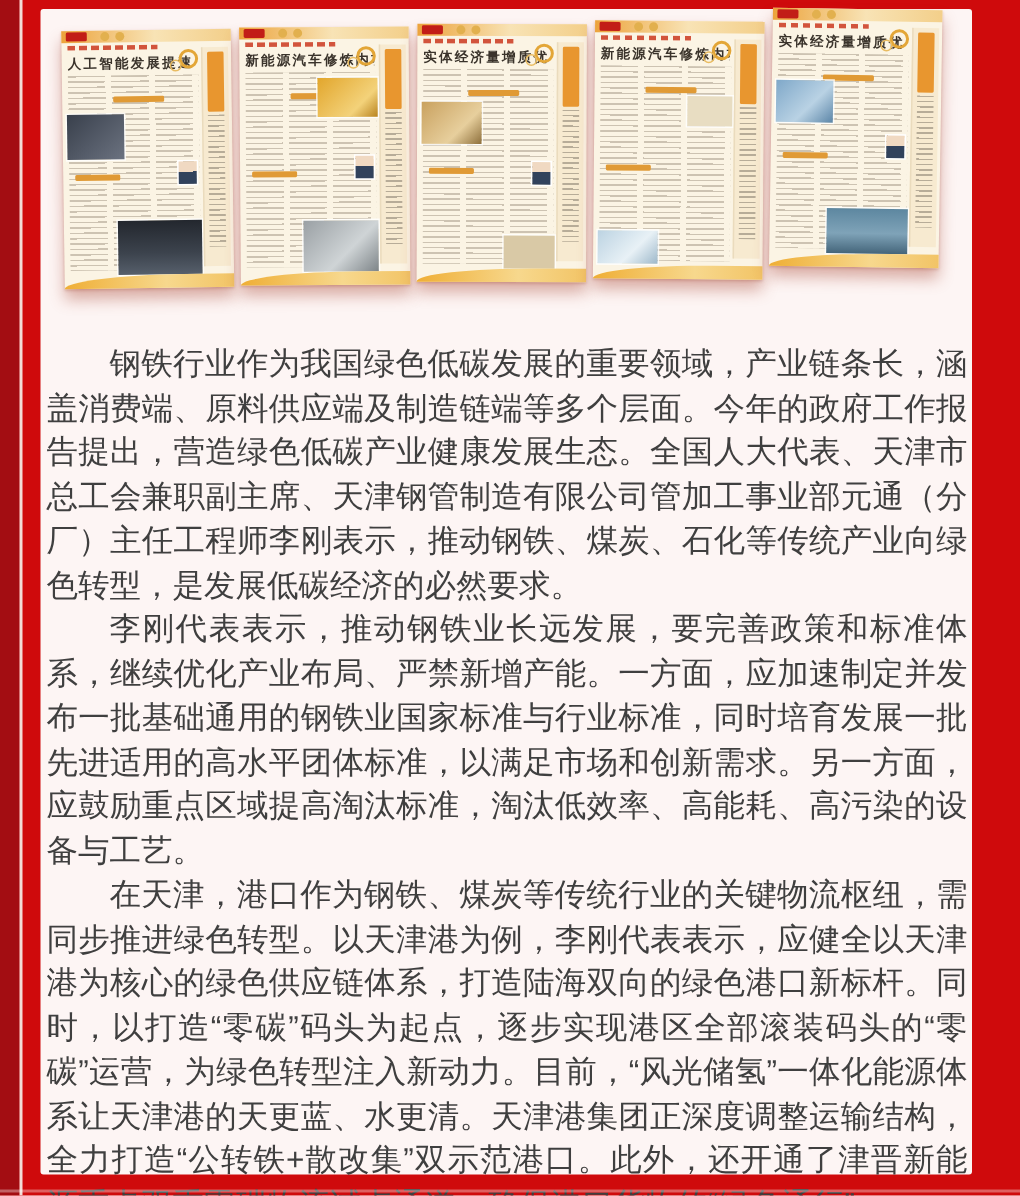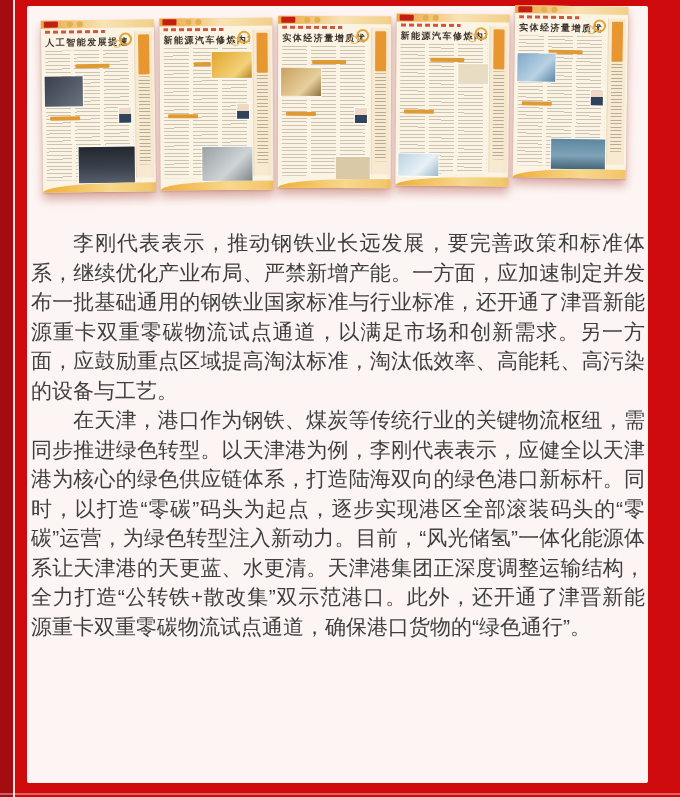--- a/index.html
+++ b/index.html
@@ -224,19 +224,20 @@
       <div class="sidebar">
           <div class="vchip"></div>
           <div class="vtxt"></div>
         </div>
       <div class="wave"></div>
     </div>
 
   </div>
 
   <div class="article">
-    <p>李刚代表表示，推动钢铁业长远发展，要完善政策和标准体系，继续优化产业布局、严禁新增产能。一方面，应加速制定并发布一批基础通用的钢铁业国家标准与行业标准，还开通了津晋新能源重卡双重零碳物流试点通道，以满足市场和创新需求。另一方面，应鼓励重点区域提高淘汰标准，淘汰低效率、高能耗、高污染的设备与工艺。</p>
+    <p>钢铁行业作为我国绿色低碳发展的重要领域，产业链条长，涵盖消费端、原料供应端及制造链端等多个层面。今年的政府工作报告提出，营造绿色低碳产业健康发展生态。全国人大代表、天津市总工会兼职副主席、天津钢管制造有限公司管加工事业部元通（分厂）主任工程师李刚表示，推动钢铁、煤炭、石化等传统产业向绿色转型，是发展低碳经济的必然要求。</p>
+    <p>李刚代表表示，推动钢铁业长远发展，要完善政策和标准体系，继续优化产业布局、严禁新增产能。一方面，应加速制定并发布一批基础通用的钢铁业国家标准与行业标准，同时培育发展一批先进适用的高水平团体标准，以满足市场和创新需求。另一方面，应鼓励重点区域提高淘汰标准，淘汰低效率、高能耗、高污染的设备与工艺。</p>
     <p>在天津，港口作为钢铁、煤炭等传统行业的关键物流枢纽，需同步推进绿色转型。以天津港为例，李刚代表表示，应健全以天津港为核心的绿色供应链体系，打造陆海双向的绿色港口新标杆。同时，以打造“零碳”码头为起点，逐步实现港区全部滚装码头的“零碳”运营，为绿色转型注入新动力。目前，“风光储氢”一体化能源体系让天津港的天更蓝、水更清。天津港集团正深度调整运输结构，全力打造“公转铁+散改集”双示范港口。此外，还开通了津晋新能源重卡双重零碳物流试点通道，确保港口货物的“绿色通行”。</p>
   </div>
 
 </div>
 
 <div class="bottom-line"></div>
 
 </body></html>

